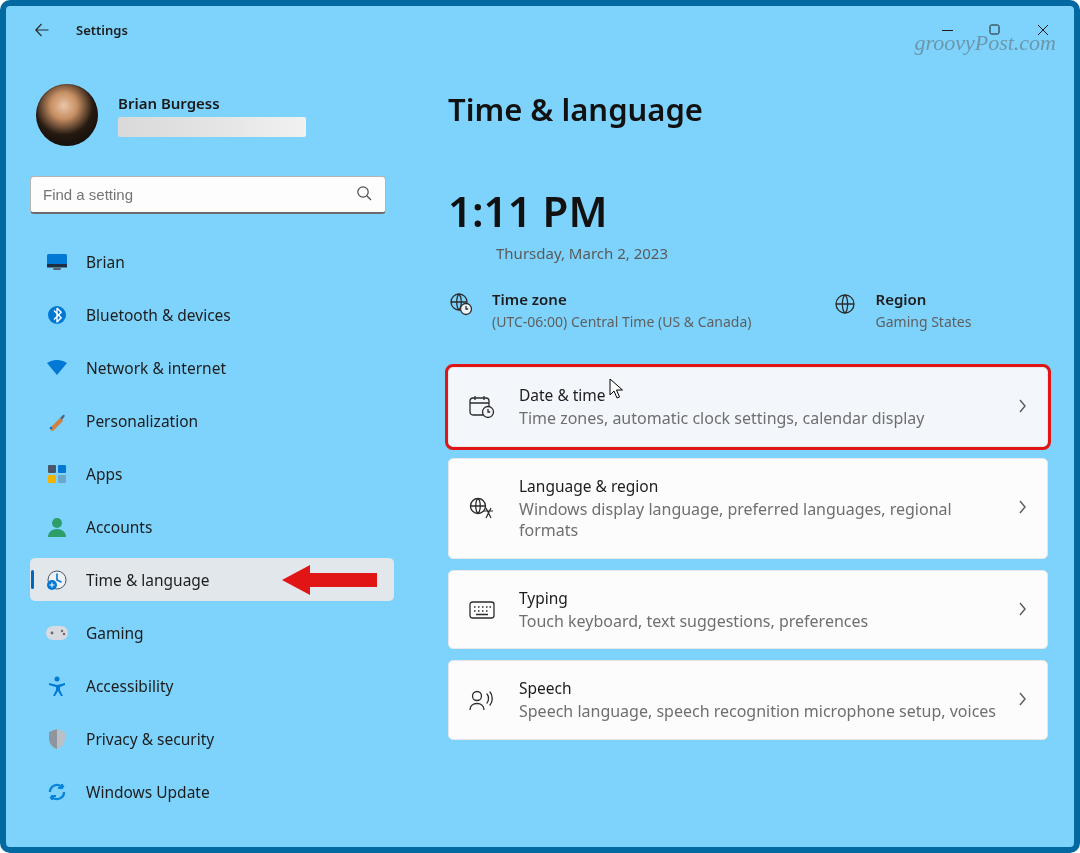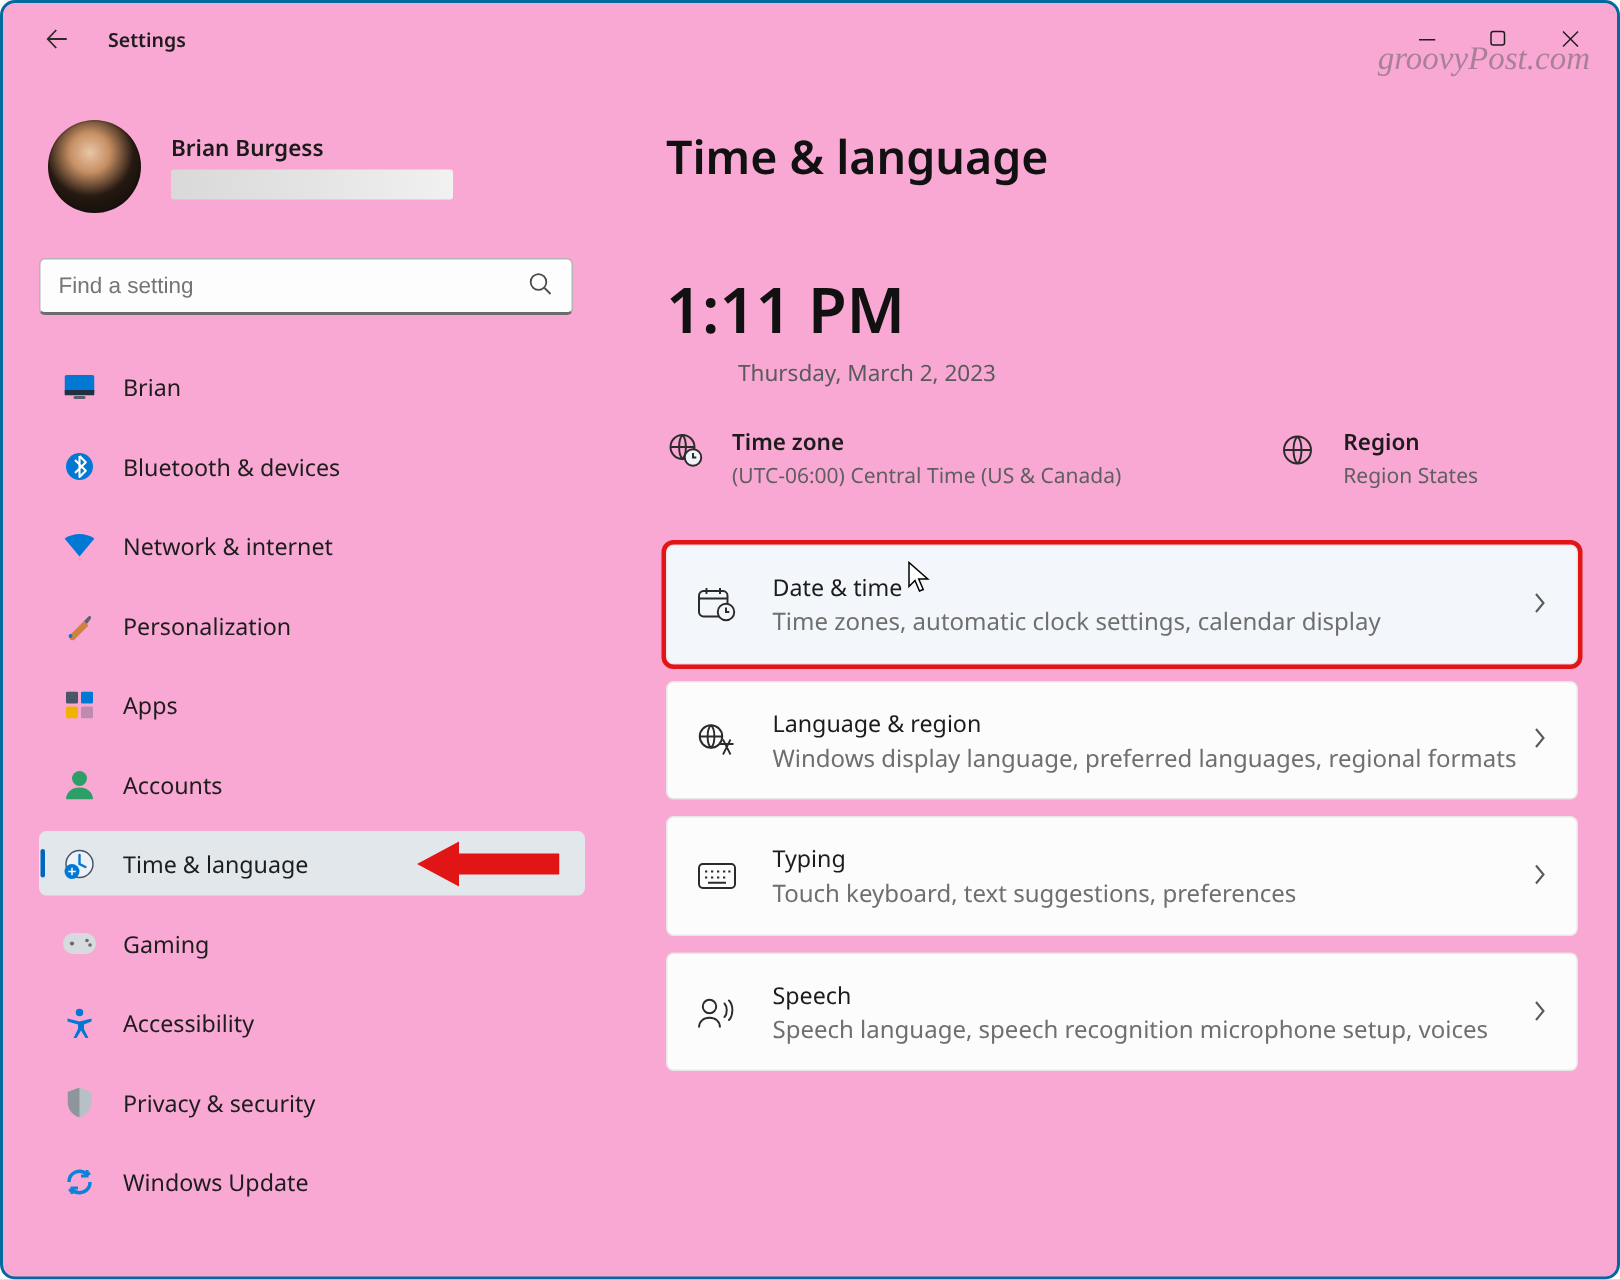--- a/index.html
+++ b/index.html
@@ -2,22 +2,22 @@
 <html><head>
 <meta charset="utf-8">
 <style>
   * { box-sizing: border-box; margin: 0; padding: 0; }
   html, body { width: 1080px; height: 853px; overflow: hidden; font-family: "Segoe UI", system-ui, sans-serif; }
   body {
     background: #fff;
   }
   .window {
     width: 1080px; height: 853px;
-    background: #f9a8d4;
-    border: 2px solid #0369a1;
+    background: #7dd3fc;
+    border: 6px solid #0369a1;
     border-radius: 10px;
     position: relative;
   }
   .titlebar {
     height: 48px;
     display: flex;
     align-items: center;
     padding: 0 8px 0 20px;
   }
   .back-arrow {
@@ -159,21 +159,21 @@
   }
   .clock-date {
     font-size: 15px;
     color: #5a5a5a;
     margin-top: 4px;
     margin-bottom: 26px;
     margin-left: 48px;
   }
   .inforow {
     display: flex;
-    gap: 104px;
+    gap: 80px;
     margin-bottom: 36px;
     align-items: flex-end;
   }
   .info-item {
     display: flex;
     gap: 18px;
     align-items: flex-start;
   }
   .info-ic {
     width: 26px; height: 26px;
@@ -416,21 +416,21 @@
         </div>
         <div class="info-item">
           <span class="info-ic">
             <svg width="22" height="22" viewBox="0 0 22 22" fill="none" stroke="currentColor" stroke-width="1.3">
                 <circle cx="11" cy="11" r="9"></circle>
                 <path d="M2 11h18M11 2c3.5 3 3.5 15 0 18M11 2c-3.5 3-3.5 15 0 18"></path>
               </svg>
           </span>
           <div>
             <div class="info-label">Region</div>
-            <div class="info-value">Region States</div>
+            <div class="info-value">Gaming States</div>
           </div>
         </div>
       </div>
 
       <div class="option-card highlight" style="position:relative;">
         <span class="option-ic">
           <svg width="26" height="24" viewBox="0 0 26 24" fill="none" stroke="currentColor" stroke-width="1.3">
               <rect x="1" y="3" width="19" height="17" rx="3"></rect>
               <path d="M1 8h19M6 1v4M15 1v4"></path>
               <circle cx="19" cy="17" r="5.5" fill="#f3f7fb"></circle>

